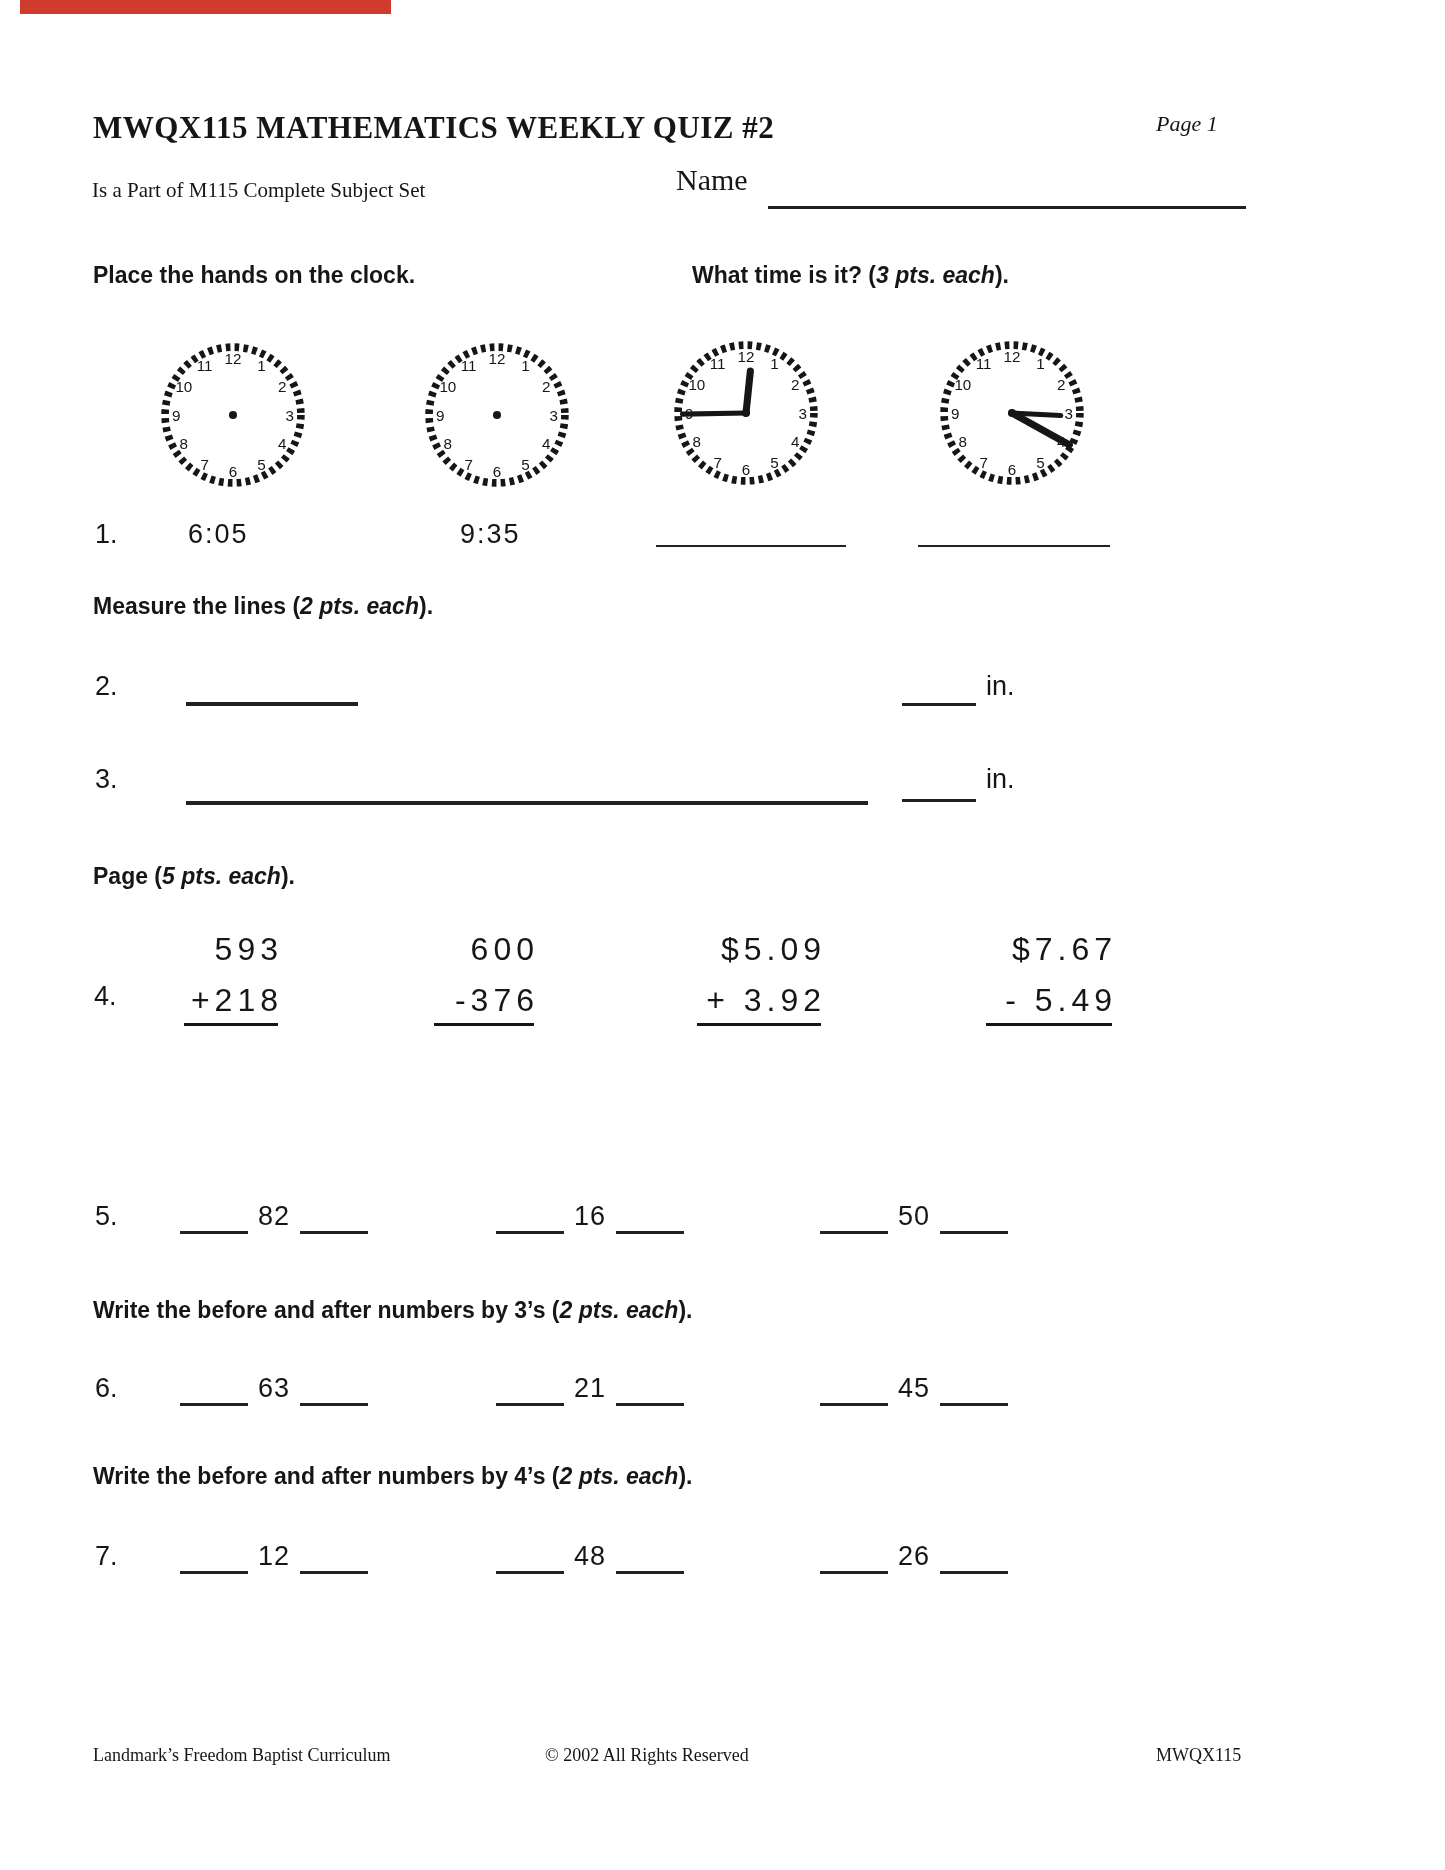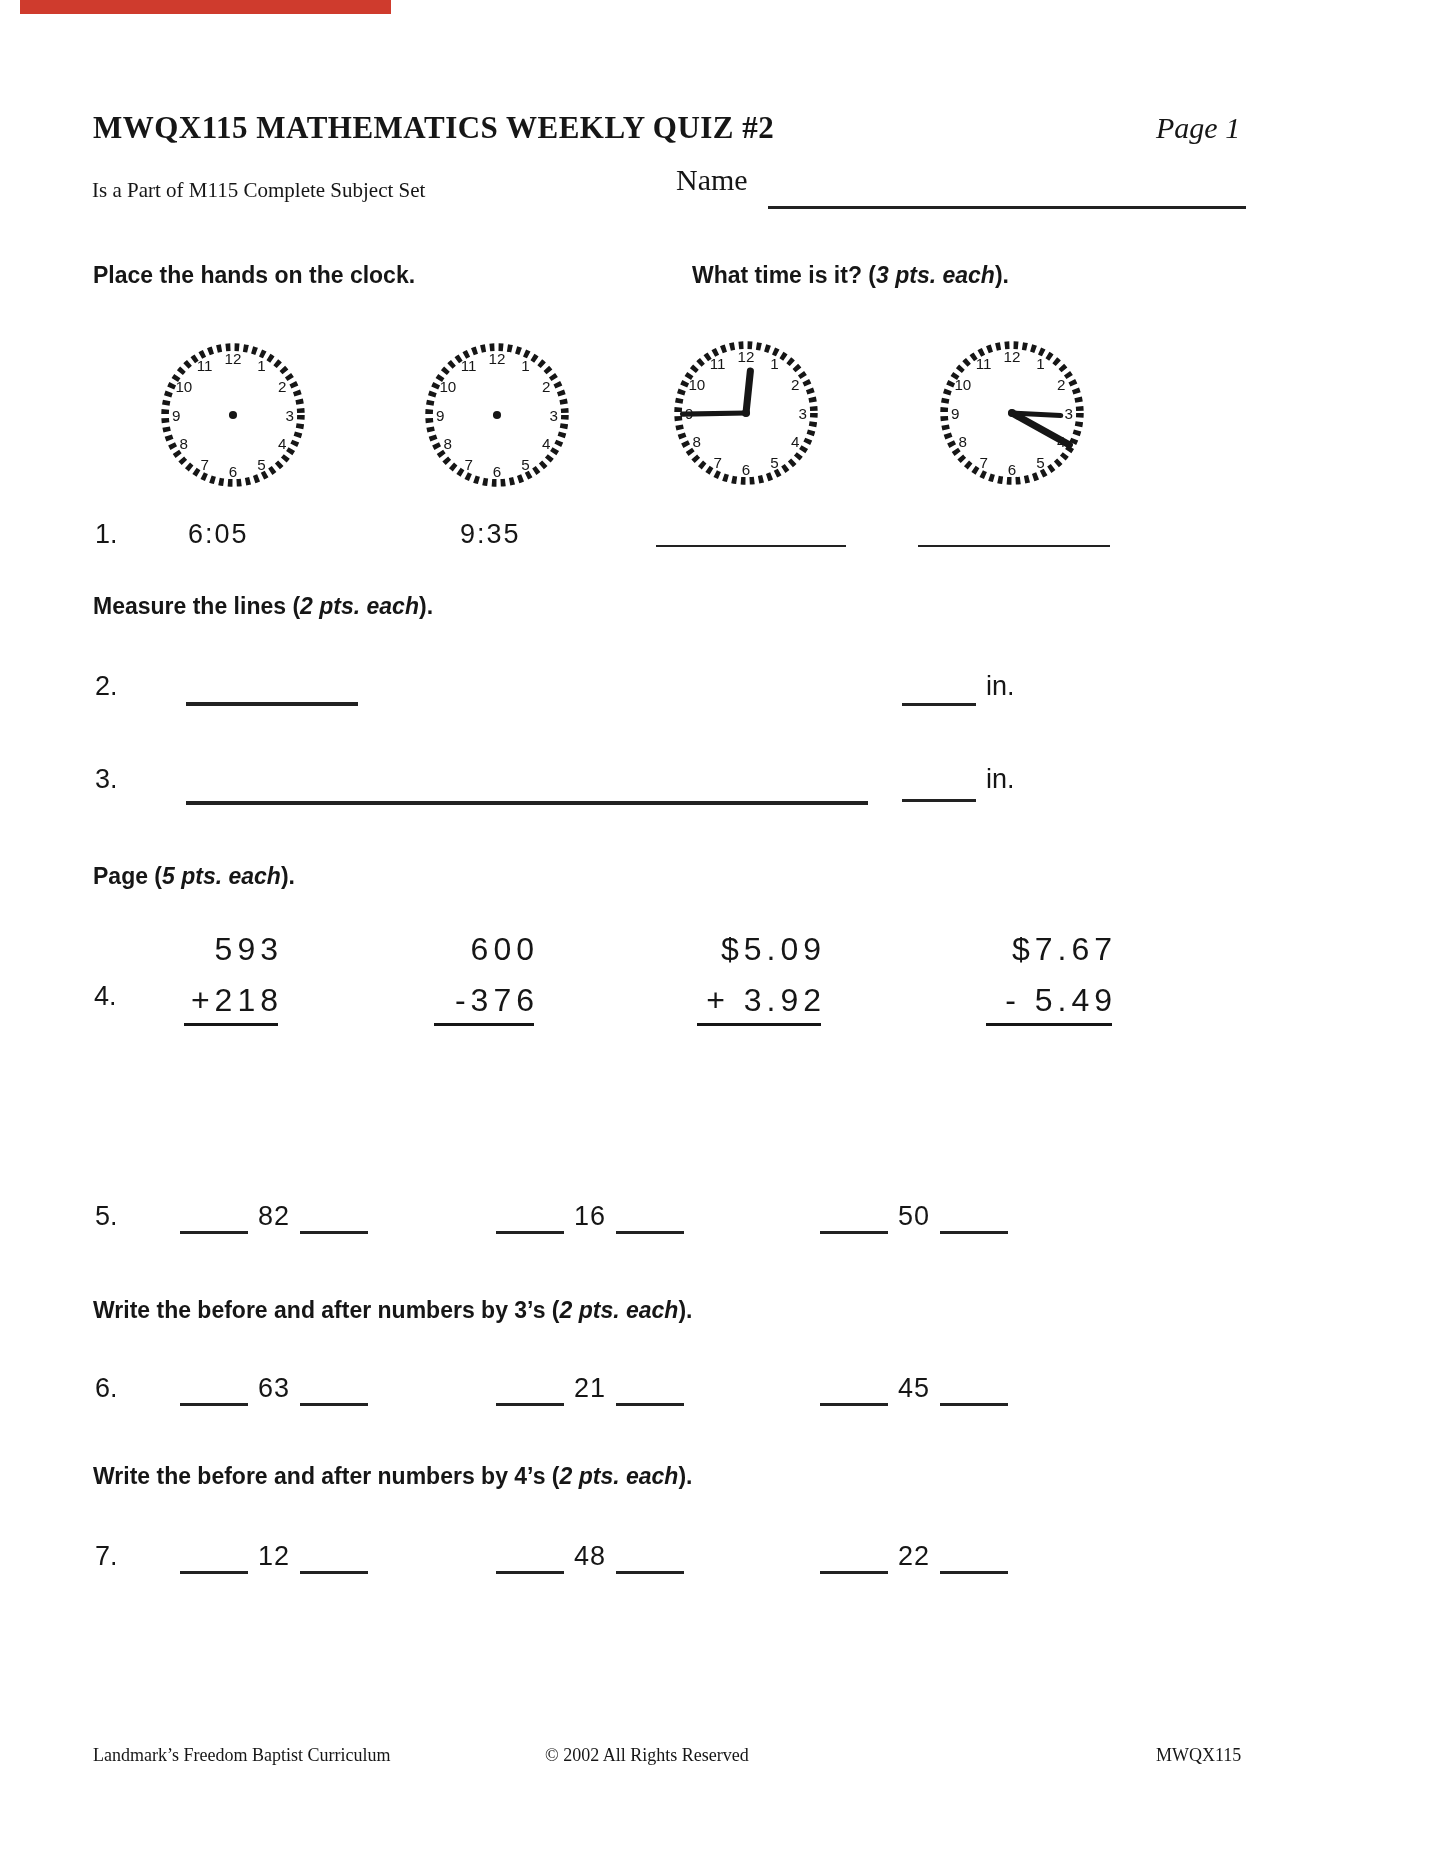--- a/index.html
+++ b/index.html
@@ -2,21 +2,21 @@
 <html><head>
 <meta charset="utf-8">
 <style>
   html,body{margin:0;padding:0;background:#ffffff;}
   .page{position:relative;width:1445px;height:1870px;background:#fff;color:#161616;
         font-family:"Liberation Sans",sans-serif;overflow:hidden;}
   .abs{position:absolute;white-space:nowrap;line-height:1.05;}
   .serif{font-family:"Liberation Serif",serif;}
   .redbar{position:absolute;left:20px;top:0;width:371px;height:14px;}
   .title{font-size:31px;font-weight:700;letter-spacing:.5px;}
-  .pageno{font-size:30px;font-style:italic;}
+  .pageno{font-size:22px;font-style:italic;}
   .subtitle{font-size:21px;}
   .namelabel{font-size:30px;}
   .rule{position:absolute;background:#222;}
   .sec{font-size:23px;font-weight:700;}
   .sec i{font-style:italic;}
   .itemnum{font-size:27px;}
   .timelabel{font-size:27px;letter-spacing:2px;}
   .unit{font-size:27px;}
   .clock{position:absolute;width:150px;height:150px;}
   .pcol{position:absolute;top:933px;text-align:right;font-size:32px;letter-spacing:5px;line-height:1;}
@@ -198,21 +198,21 @@
     <span class="val">12</span>
     <div class="blank"></div>
   </div>
   <div class="bag" style="left:496px;top:1540px">
     <div class="blank"></div>
     <span class="val">48</span>
     <div class="blank"></div>
   </div>
   <div class="bag" style="left:820px;top:1540px">
     <div class="blank"></div>
-    <span class="val">22</span>
+    <span class="val">26</span>
     <div class="blank"></div>
   </div>
 
   <div class="abs footer serif" style="left:93px;top:1746px">Landmark’s Freedom Baptist Curriculum</div>
   <div class="abs footer serif" style="left:545px;top:1746px">© 2002 All Rights Reserved</div>
   <div class="abs footer serif" style="left:1156px;top:1746px">MWQX115</div>
 
 </div>
 
 </body></html>

